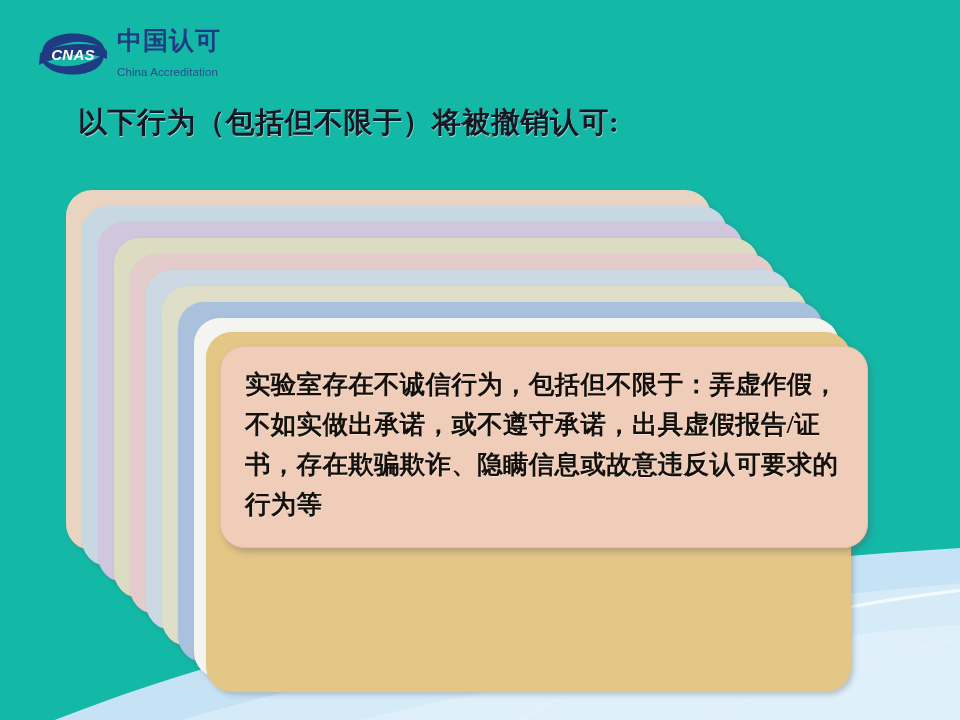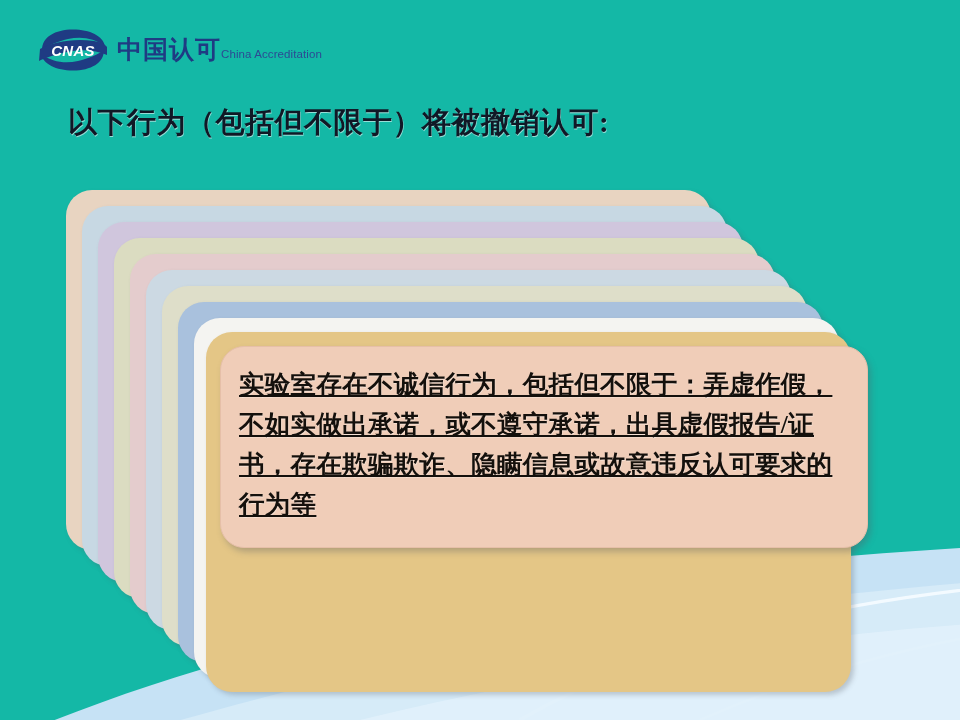--- a/index.html
+++ b/index.html
@@ -40,21 +40,21 @@
     align-items: center;
     gap: 9px;
   }
   #logo-mark {
     width: 70px;
     height: 46px;
     flex: none;
   }
   #logo-words {
     display: flex;
-    flex-direction: row;
+    flex-direction: column;
     justify-content: center;
     line-height: 1;
     padding-bottom: 2px;
   }
   #logo-cn {
     font-family: "Liberation Sans", "DejaVu Sans", sans-serif;
     font-size: 25px;
     font-weight: bold;
     color: #1f3b83;
     letter-spacing: 1px;
@@ -66,21 +66,21 @@
     font-weight: normal;
     color: #2c4a94;
     letter-spacing: 0.1px;
     margin-top: 13px;
     line-height: 1;
   }
 
   
   #headline {
     position: absolute;
-    left: 68px;
+    left: 78px;
     top: 103px;
     font-size: 29px;
     font-weight: bold;
     color: #101826;
     letter-spacing: 0.5px;
     white-space: nowrap;
     text-shadow: 0.6px 0.6px 0 rgba(255,255,255,0.55);
   }
 
   
@@ -97,30 +97,29 @@
     box-shadow: 3px 3px 5px rgba(90, 95, 105, 0.30);
   }
   #front-card {
     position: absolute;
     border-radius: 24px;
     box-shadow: 3px 4px 6px rgba(85, 90, 100, 0.34);
     box-sizing: border-box;
   }
   #front-card-text {
     position: absolute;
-    left: 18px;
+    left: 24px;
     top: 18px;
     right: 24px;
     font-size: 25.5px;
     font-weight: bold;
     color: #14100c;
     line-height: 40px;
     letter-spacing: 0.3px;
     text-shadow: 0.5px 0.5px 0 rgba(255,255,255,0.40);
-    text-decoration: underline;
   }
 </style>
 </head>
 <body>
 
 <div id="slide" style="background: #14b8a6;">
 
   <svg id="bg-decoration" viewBox="0 0 960 720" width="960" height="720" preserveAspectRatio="none">
     <defs>
       <clipPath id="slide-clip">

